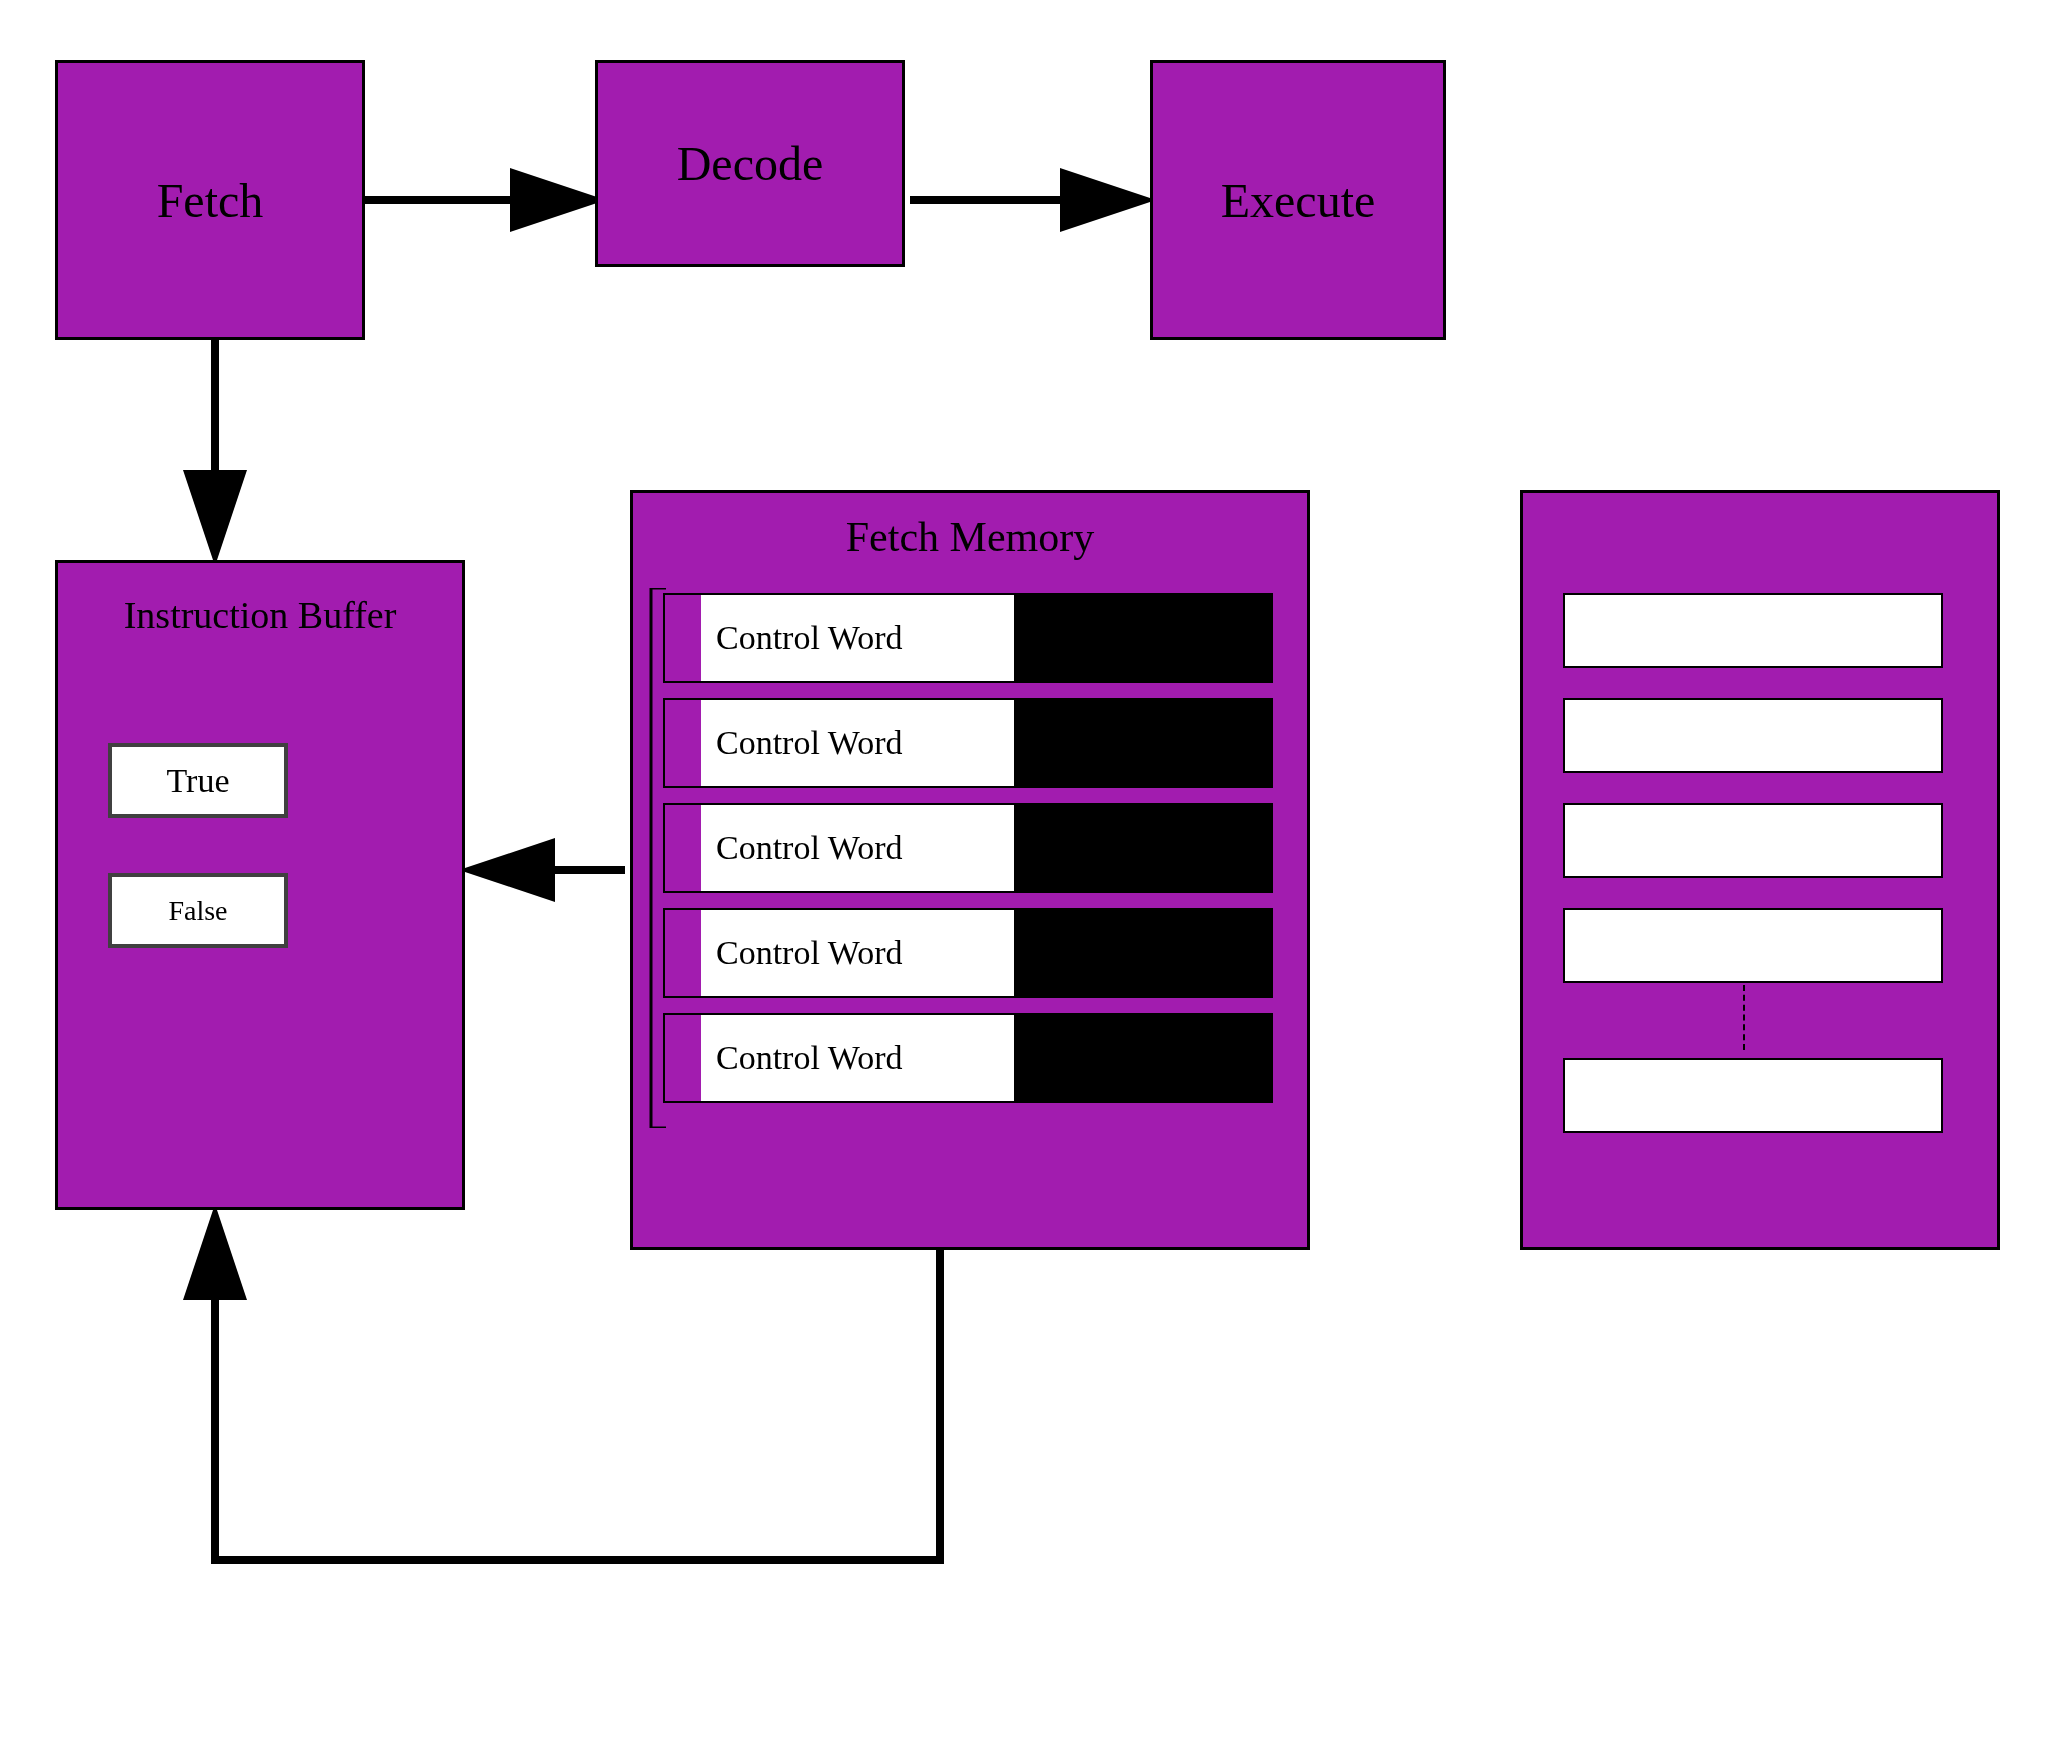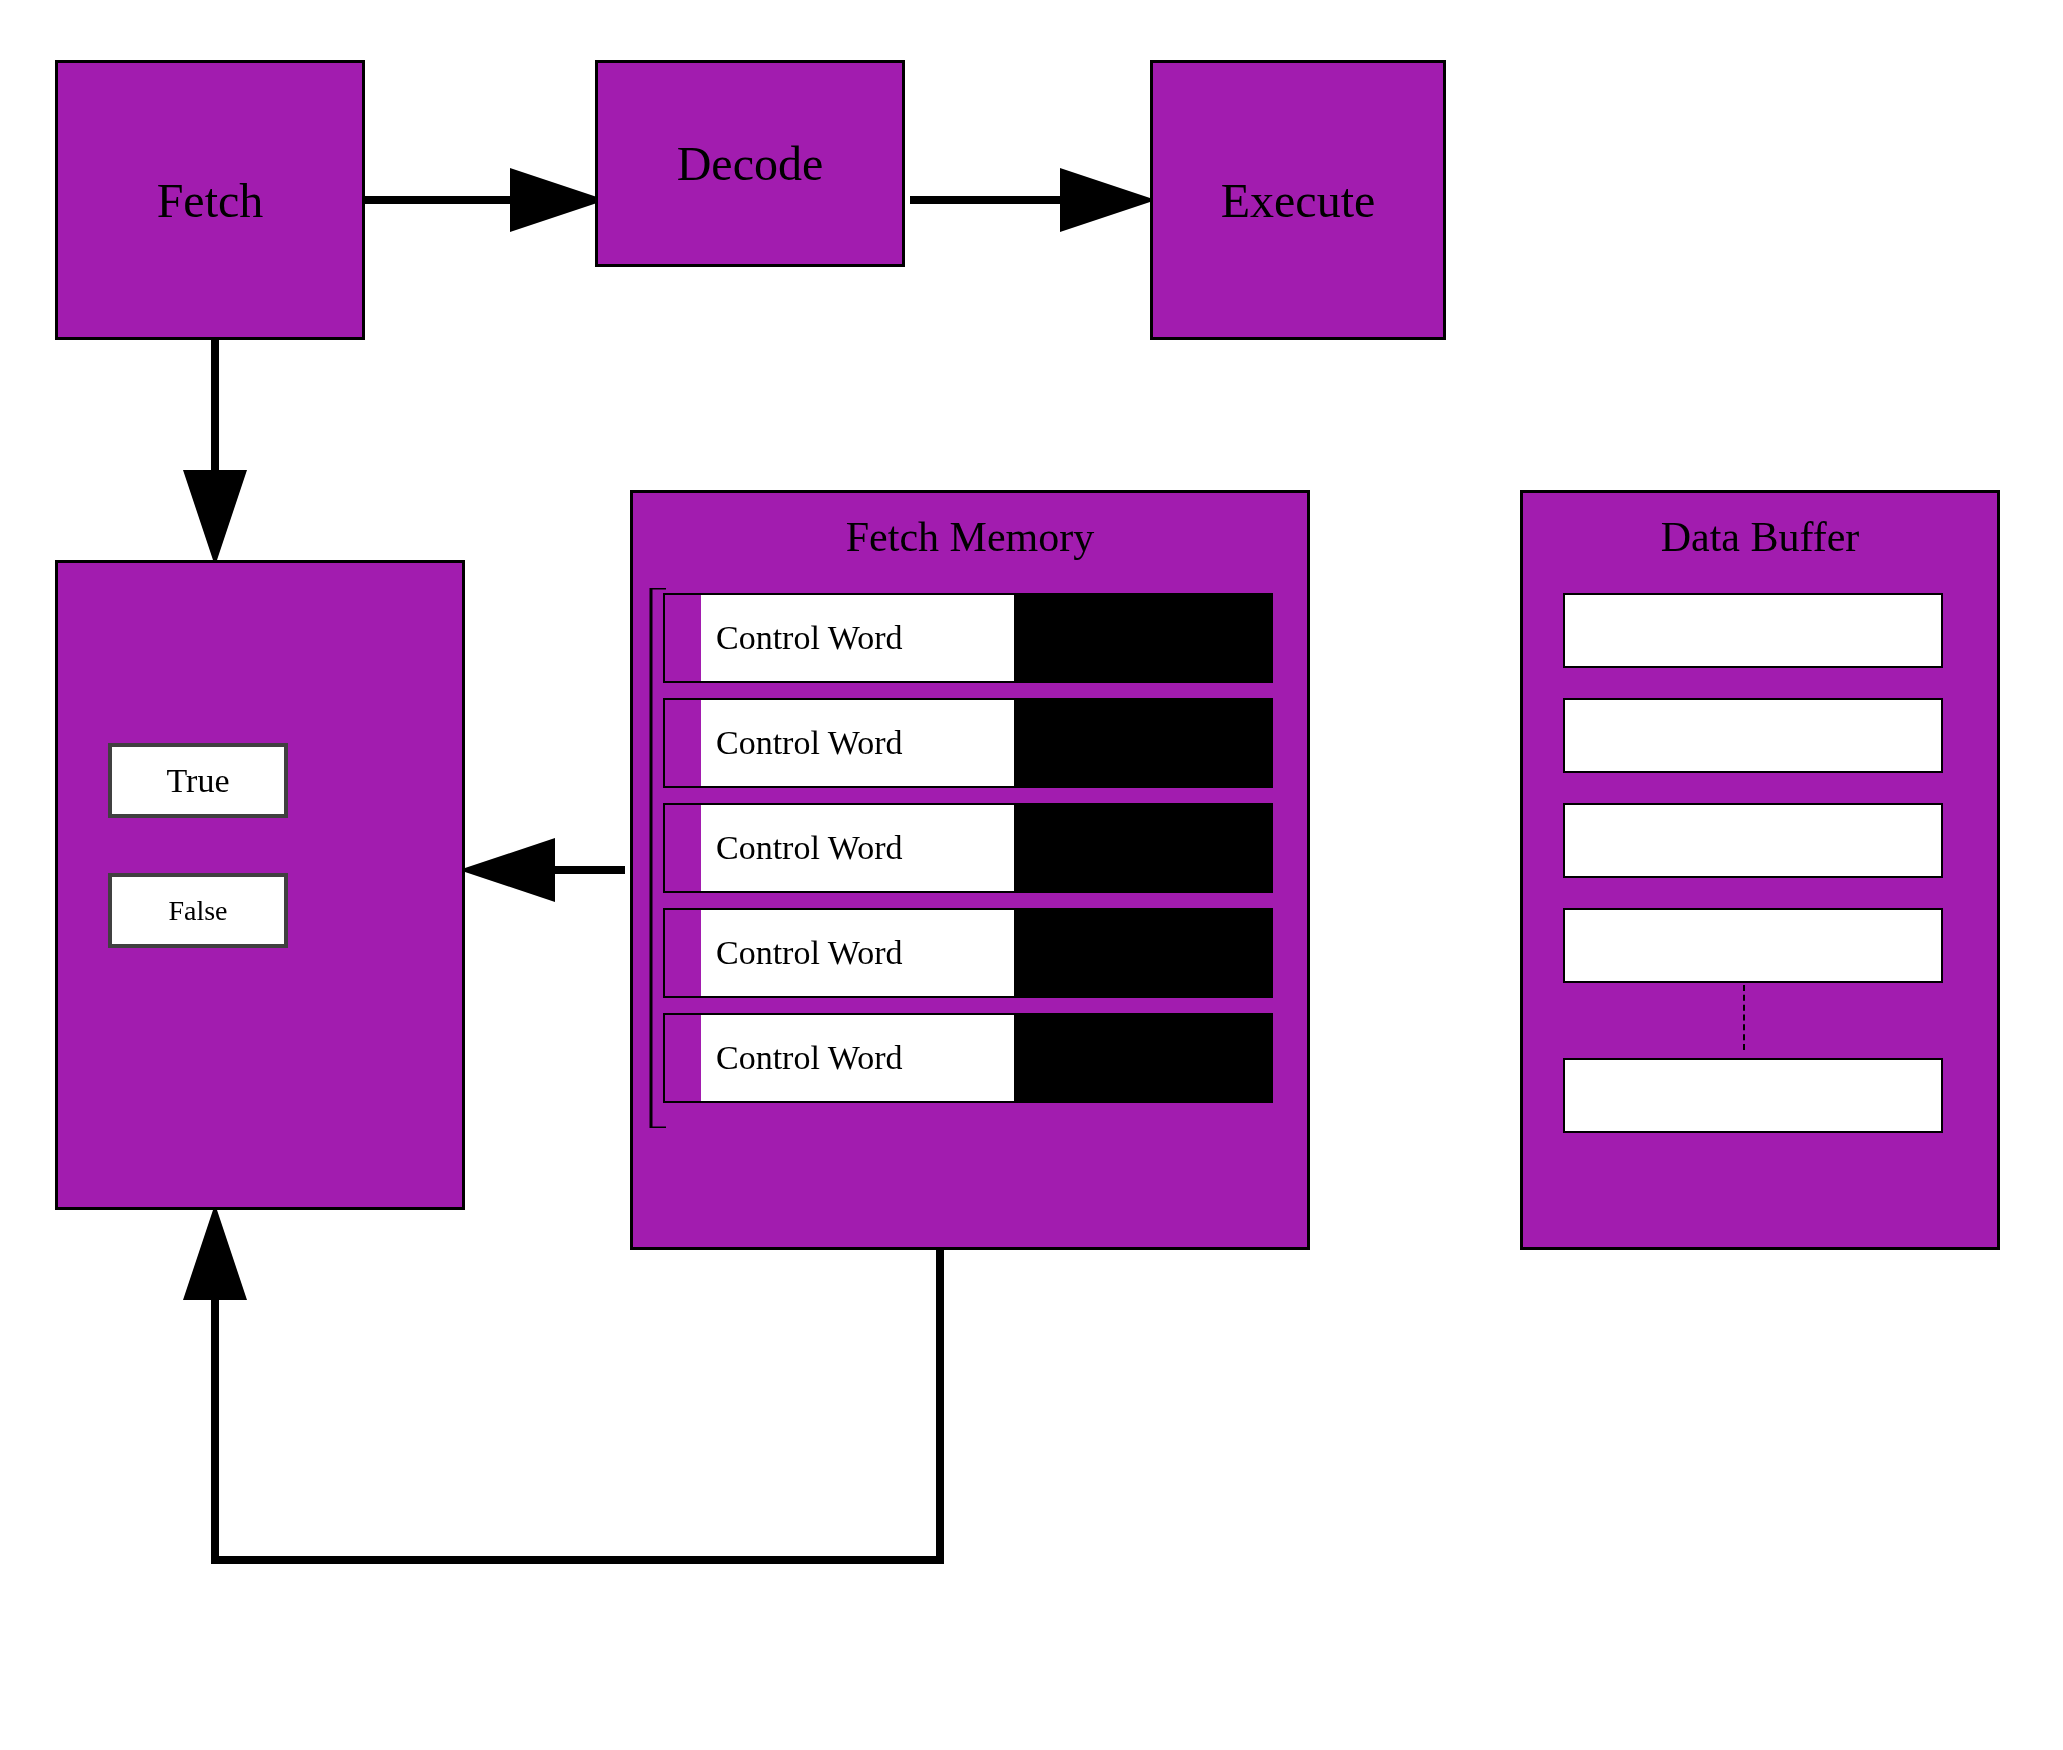--- a/index.html
+++ b/index.html
@@ -217,20 +217,21 @@
 
   <div class="box" id="decode">
     <span class="box-label">Decode</span>
   </div>
 
   <div class="box" id="execute">
     <span class="box-label">Execute</span>
   </div>
 
   <div class="box" id="instruction-buffer">
+    <span class="box-label">Instruction Buffer</span>
     <div class="ib-inner-box" id="ib-true">
       <span style="font-size:34px;">True</span>
     </div>
     <div class="ib-inner-box" id="ib-false">
       <span style="font-size:28px;">False</span>
     </div>
   </div>
 
   <div class="box" id="code-memory">
     <span class="box-label">Fetch Memory</span>
@@ -265,21 +266,20 @@
     </div>
     <div class="cw-row" id="cw5">
       <div class="cw-text">
         <span>Control Word</span>
       </div>
       <div class="cw-black"></div>
     </div>
   </div>
 
   <div class="box" id="data-buffer">
-    <span class="box-label">Data Buffer</span>
     <div class="db-row" id="db1"></div>
     <div class="db-row" id="db2"></div>
     <div class="db-row" id="db3"></div>
     <div class="db-row" id="db4"></div>
 
     <div style="position:absolute;left:220px;top:492px;width:2px;height:65px;border-left:2px dashed #000;"></div>
     <div class="db-row" id="db5"></div>
   </div>
 
 </div>

